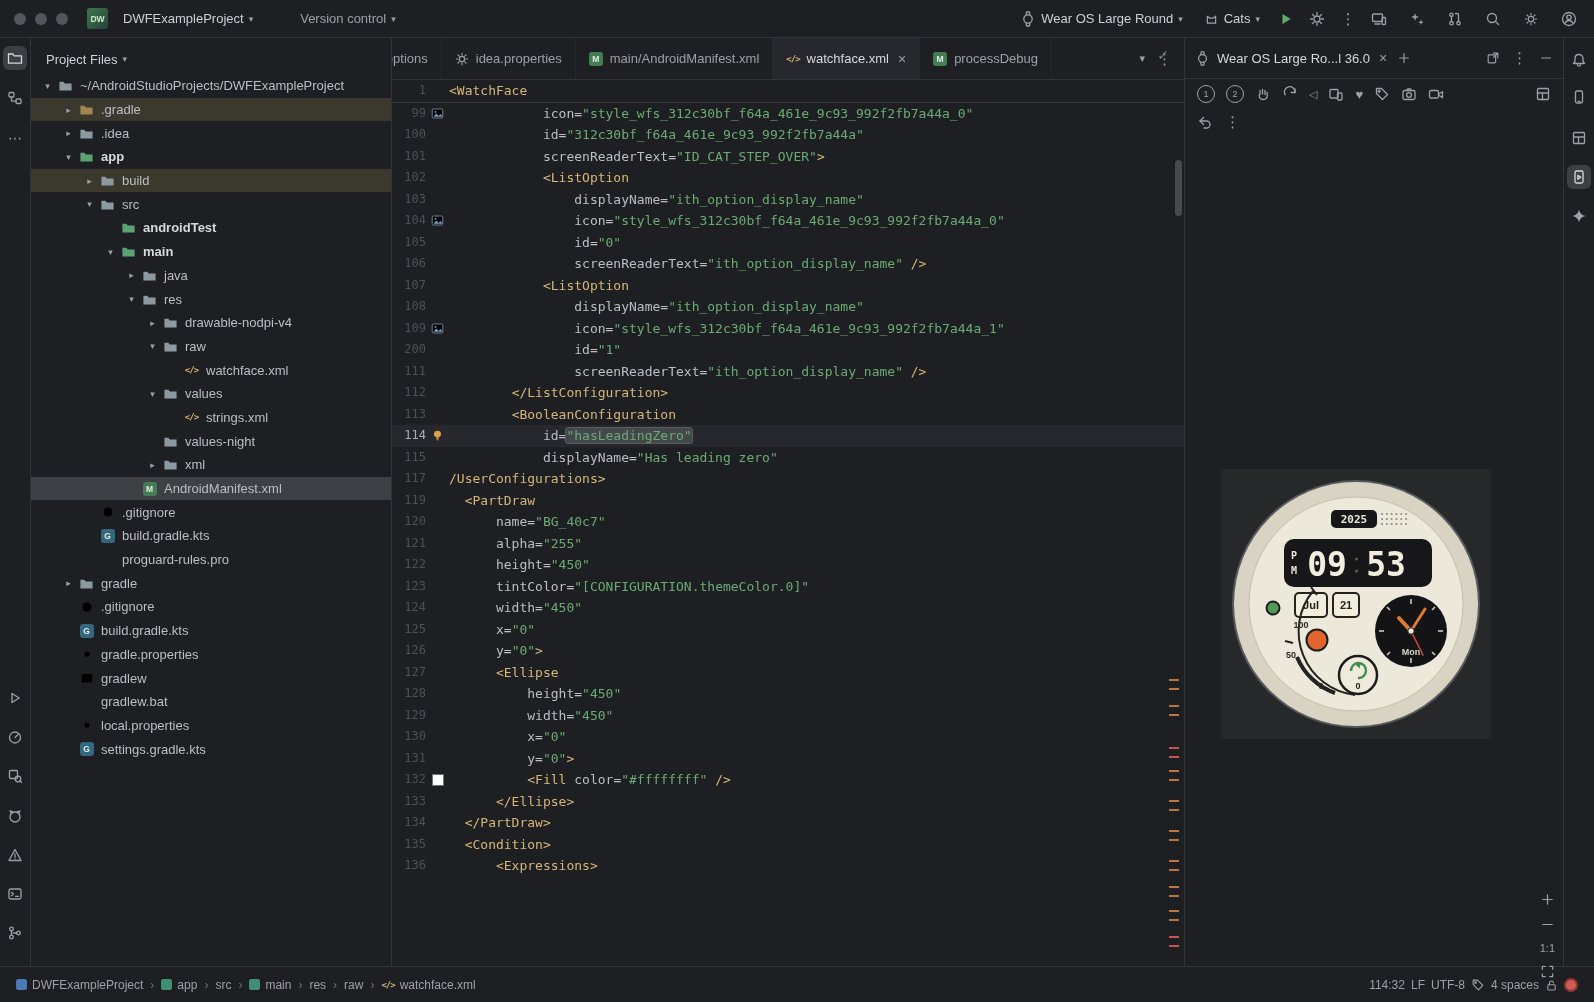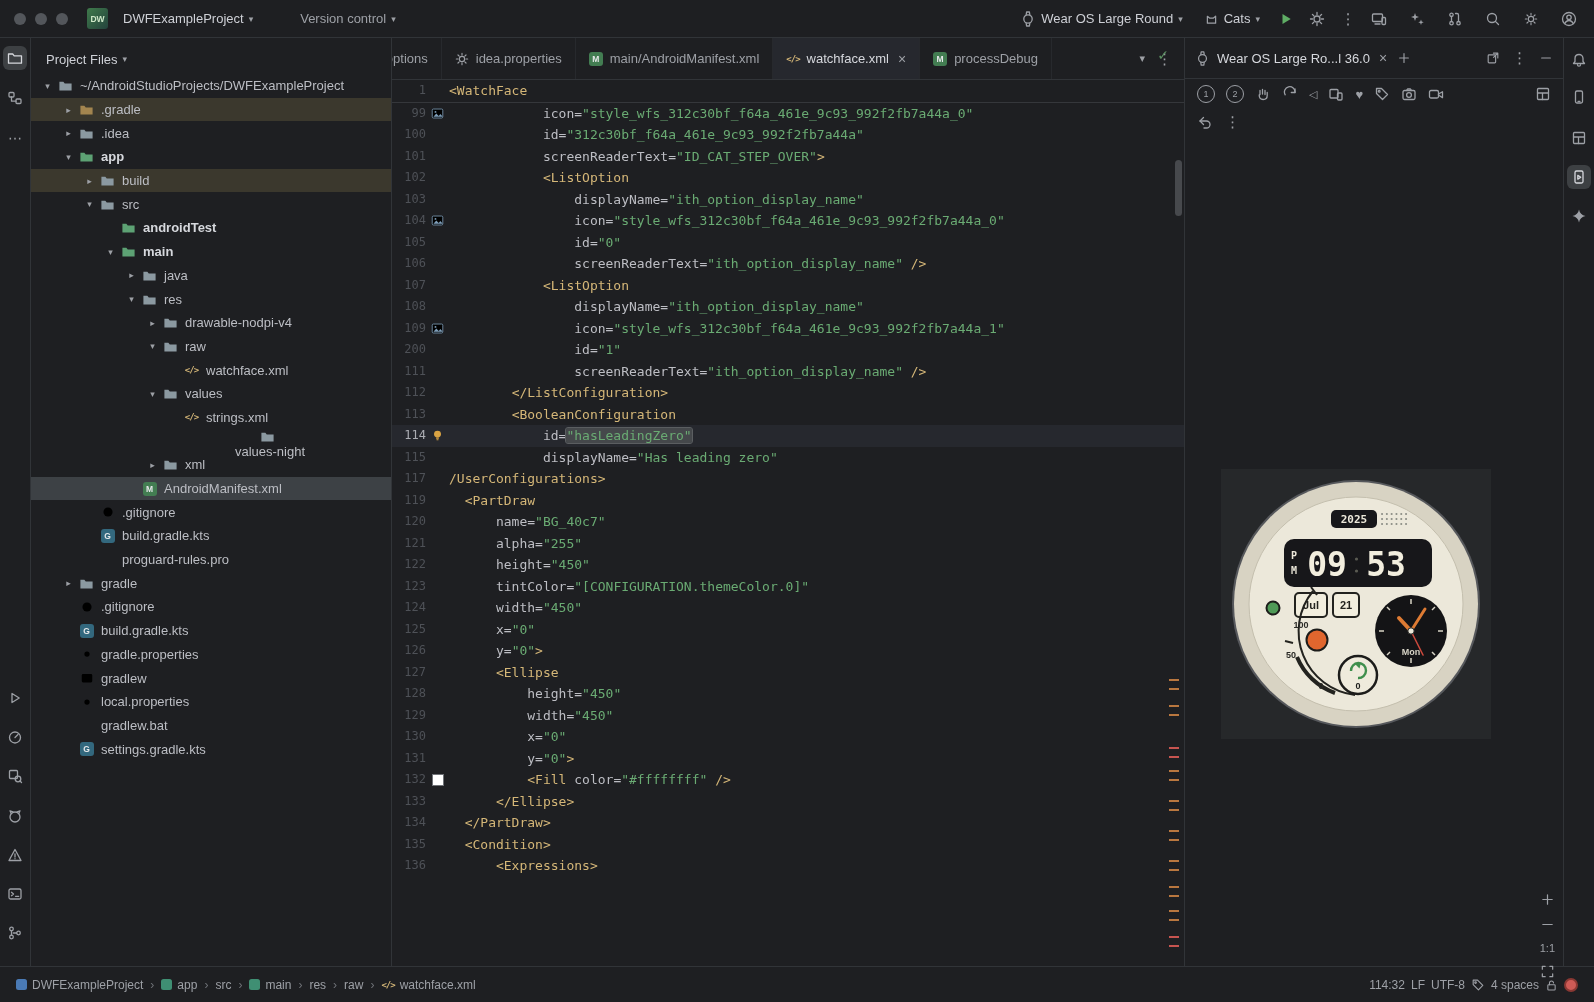--- a/index.html
+++ b/index.html
@@ -383,21 +383,21 @@
             </span>
             <span class="tlabel">values</span>
           </div>
           <div class="trow" style="padding-left: 134px;">
             <span class="chev"></span>
             <span class="ticon">
               <span class="xico">&lt;/&gt;</span>
             </span>
             <span class="tlabel">strings.xml</span>
           </div>
-          <div class="trow" style="padding-left: 113px; flex-direction: column;">
+          <div class="trow" style="padding-left: 113px;">
             <span class="chev"></span>
             <span class="ticon">
               <svg width="15" height="15" viewBox="0 0 16 16">
                 <path d="M1.5 4h4.2l1.5 1.8h7.3v7.4h-13z" fill="#8b99a1" stroke="none"></path>
               </svg>
             </span>
             <span class="tlabel">values-night</span>
           </div>
           <div class="trow" style="padding-left: 113px;">
             <span class="chev">▸</span>
@@ -484,34 +484,34 @@
                 <rect x="2" y="3.5" width="12" height="9.5" rx="1.5"></rect>
                 <path d="M4.5 6.8l1.8 1.5-1.8 1.5M8.5 10.2h3"></path>
               </svg>
             </span>
             <span class="tlabel">gradlew</span>
           </div>
           <div class="trow" style="padding-left: 29px;">
             <span class="chev"></span>
             <span class="ticon">
               <svg width="14" height="14" viewBox="0 0 16 16">
+                <path d="M4.5 3.5h7M4.5 6.5h7M4.5 9.5h7M4.5 12.5h4.5"></path>
+              </svg>
+            </span>
+            <span class="tlabel">gradlew.bat</span>
+          </div>
+          <div class="trow" style="padding-left: 29px;">
+            <span class="chev"></span>
+            <span class="ticon">
+              <svg width="14" height="14" viewBox="0 0 16 16">
                 <circle cx="8" cy="8" r="3"></circle>
                 <path d="M8 1.5v2M8 12.5v2M1.5 8h2M12.5 8h2M3.4 3.4l1.4 1.4M11.2 11.2l1.4 1.4M12.6 3.4l-1.4 1.4M4.8 11.2l-1.4 1.4"></path>
               </svg>
             </span>
             <span class="tlabel">local.properties</span>
-          </div>
-          <div class="trow" style="padding-left: 29px;">
-            <span class="chev"></span>
-            <span class="ticon">
-              <svg width="14" height="14" viewBox="0 0 16 16">
-                <path d="M4.5 3.5h7M4.5 6.5h7M4.5 9.5h7M4.5 12.5h4.5"></path>
-              </svg>
-            </span>
-            <span class="tlabel">gradlew.bat</span>
           </div>
           <div class="trow" style="padding-left: 29px;">
             <span class="chev"></span>
             <span class="ticon">
               <span class="sq" style="background:#33687e">G</span>
             </span>
             <span class="tlabel">settings.gradle.kts</span>
           </div>
         </div>
     </div>

